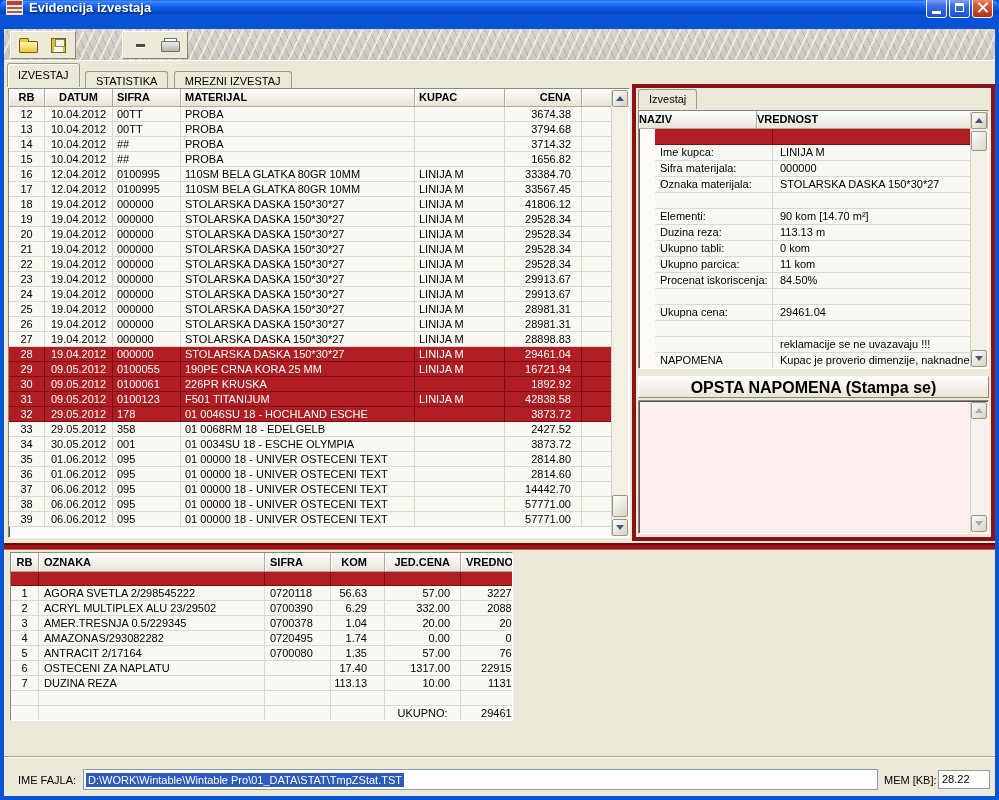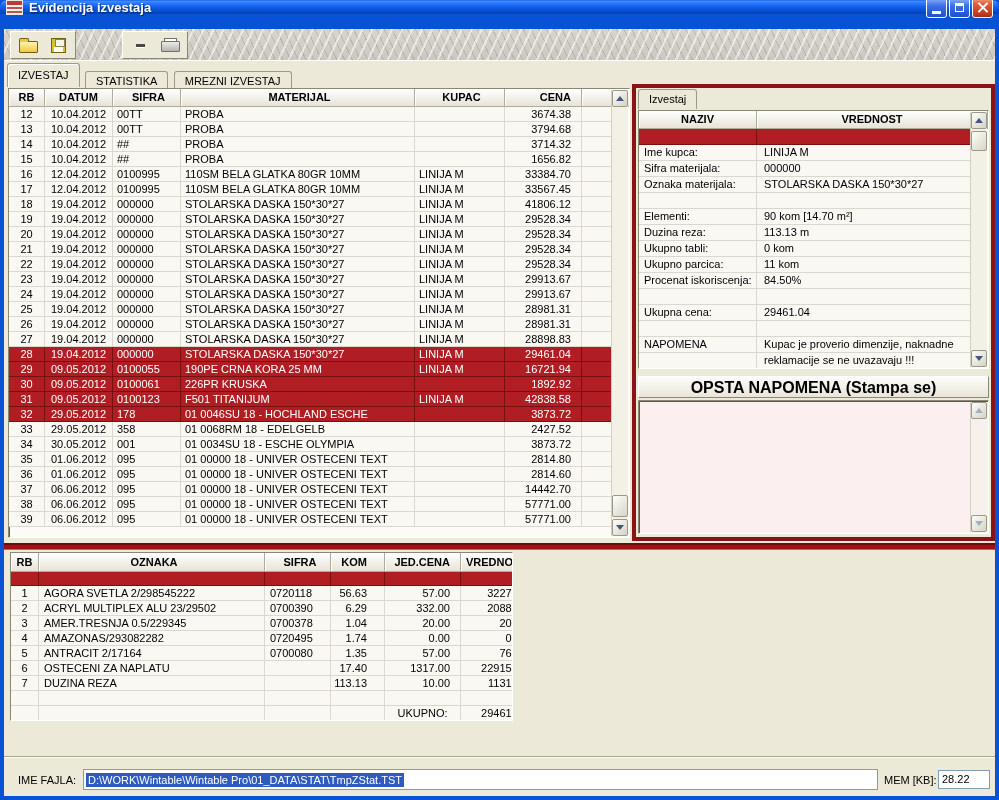--- a/index.html
+++ b/index.html
@@ -63,21 +63,21 @@
   .tab { position: relative; display: inline-block; height: 20px; line-height: 19px; padding: 0 10px;
     font-size: 11px; background: #ECE9D8; border: 1px solid #9C9A8C; border-bottom: none;
     border-radius: 3px 3px 0 0; margin-right: 1px; top: 4px; vertical-align: bottom; }
   .tab.active { top: 0; height: 24px; line-height: 22px; z-index: 2; box-shadow: inset 1px 1px 0 #FFF; }
 
   
   .gridbox { position: absolute; background: #FCFBF7; border: 1px solid; border-color: #8A8775 #FFF #FFF #8A8775;
     box-shadow: inset 1px 1px 0 #5A5850; overflow: hidden; }
   .hrow { display: flex; }
   .hcell { background: linear-gradient(#FFFFFF,#E7E3D7); border-right: 1px solid #AEAB9A; border-bottom: 1px solid #AEAB9A;
-    box-shadow: inset 1px 1px 0 #FFF; font-weight: bold; font-size: 11px; text-align: center;
+    box-shadow: inset 1px 1px 0 #FFF; font-weight: bold; font-size: 11px; 
     white-space: nowrap; overflow: hidden; flex: none; }
   .grow { display: flex; background: #F9F8F3; }
   .gcell { font-size: 11px; border-right: 1px solid #DCD8CE; border-bottom: 1px solid #DCD8CE;
     white-space: nowrap; overflow: hidden; flex: none; color: #000; }
   .grow.sel { background: var(--sel); }
   .grow.sel .gcell { color: #fff; border-right-color: rgba(90,8,10,0.65); border-bottom-color: rgba(90,8,10,0.65); }
 
   
   .main-grid { left: 4px; top: 59px; width: 622px; height: 450px; }
   .main-grid .hrow { height: 18px; } .main-grid .hcell { line-height: 17px; }
@@ -468,21 +468,21 @@
       </div>
     </div>
 
     <div class="right-panel">
       <div class="dtab"><span>Izvestaj</span></div>
       <div class="gridbox detail-grid">
         <div class="hrow">
           <div class="hcell hd-naziv">NAZIV</div>
           <div class="hcell hd-vred">VREDNOST</div>
         </div>
-        <div id="detail-rows" style="margin-right:18px;">
+        <div id="detail-rows" style="margin-right:18px;margin-left:16px;">
             <div class="grow sel">
               <div class="gcell d-naziv"></div>
               <div class="gcell d-vred"></div>
             </div>
             <div class="grow">
               <div class="gcell d-naziv">Ime kupca:</div>
               <div class="gcell d-vred">LINIJA M</div>
             </div>
             <div class="grow">
               <div class="gcell d-naziv">Sifra materijala:</div>
@@ -522,26 +522,26 @@
             </div>
             <div class="grow">
               <div class="gcell d-naziv">Ukupna cena:</div>
               <div class="gcell d-vred">29461.04</div>
             </div>
             <div class="grow">
               <div class="gcell d-naziv"></div>
               <div class="gcell d-vred"></div>
             </div>
             <div class="grow">
+              <div class="gcell d-naziv"></div>
+              <div class="gcell d-vred">reklamacije se ne uvazavaju !!!</div>
+            </div>
+            <div class="grow">
               <div class="gcell d-naziv">NAPOMENA</div>
               <div class="gcell d-vred">Kupac je proverio dimenzije, naknadne</div>
-            </div>
-            <div class="grow">
-              <div class="gcell d-naziv"></div>
-              <div class="gcell d-vred">reklamacije se ne uvazavaju !!!</div>
             </div>
           </div>
         <div class="vsb">
           <div class="sbtn" style="top:0;">
               <span class="arr-up"></span>
             </div>
           <div class="sthumb" style="top:19px;height:20px;"></div>
           <div class="sbtn" style="bottom:0;">
               <span class="arr-down"></span>
             </div>

